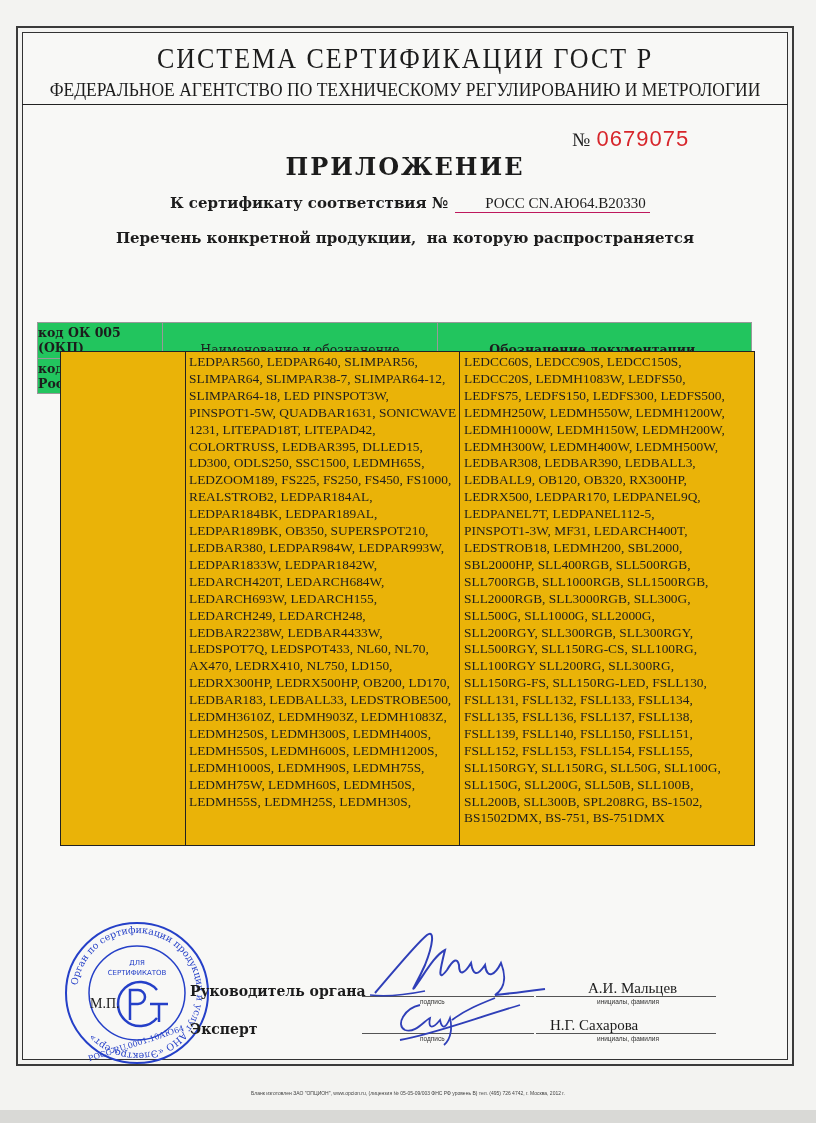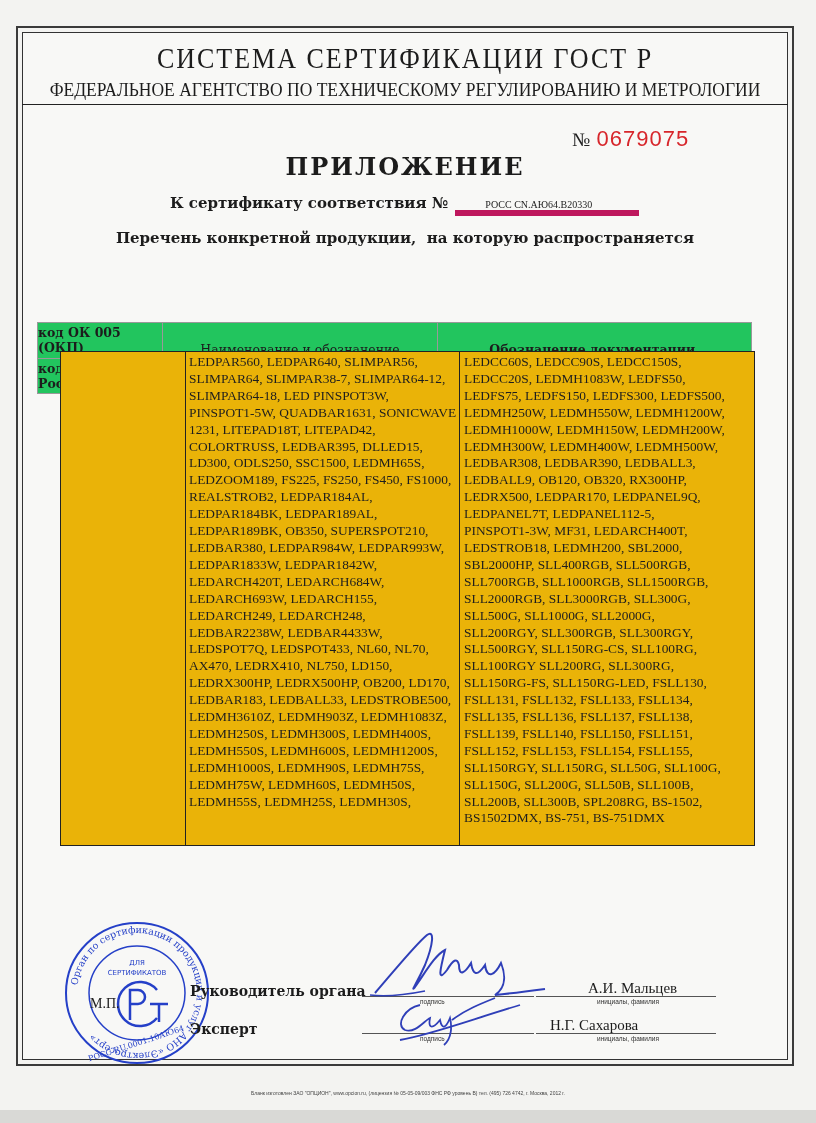--- a/index.html
+++ b/index.html
@@ -38,21 +38,21 @@
   .serial .num { font-family: "Liberation Sans", sans-serif; color: #d7262b; font-size: 22px; letter-spacing: 1px; }
   .appendix-title {
     position: absolute; left: 22px; top: 152px; width: 766px; text-align: center;
     font-size: 24px; font-weight: bold; letter-spacing: 2px;
   }
   .cert-line {
     position: absolute; left: 170px; top: 194px; font-size: 15px; font-weight: bold;
   }
   .cert-num {
     display: inline-block; font-weight: normal; font-family: "Liberation Serif", serif;
-    font-size: 10px; border-bottom: 6px solid #be185d; padding: 0 4px 0 30px; min-width: 150px; margin-left: 2px;
+    font-size: 15px; border-bottom: 1px solid #be185d; padding: 0 4px 0 30px; min-width: 150px; margin-left: 2px;
   }
   .scope {
     position: absolute; left: 22px; top: 229px; width: 766px; text-align: center;
     font-size: 15px; font-weight: bold; line-height: 19px;
   }
   
   .hdr-table {
     position: absolute; left: 37px; top: 276px; width: 715px; height: 72px;
     border: 1px solid #999; box-sizing: border-box; display: flex; background: #22c55e; margin-top: 46px;
   }

